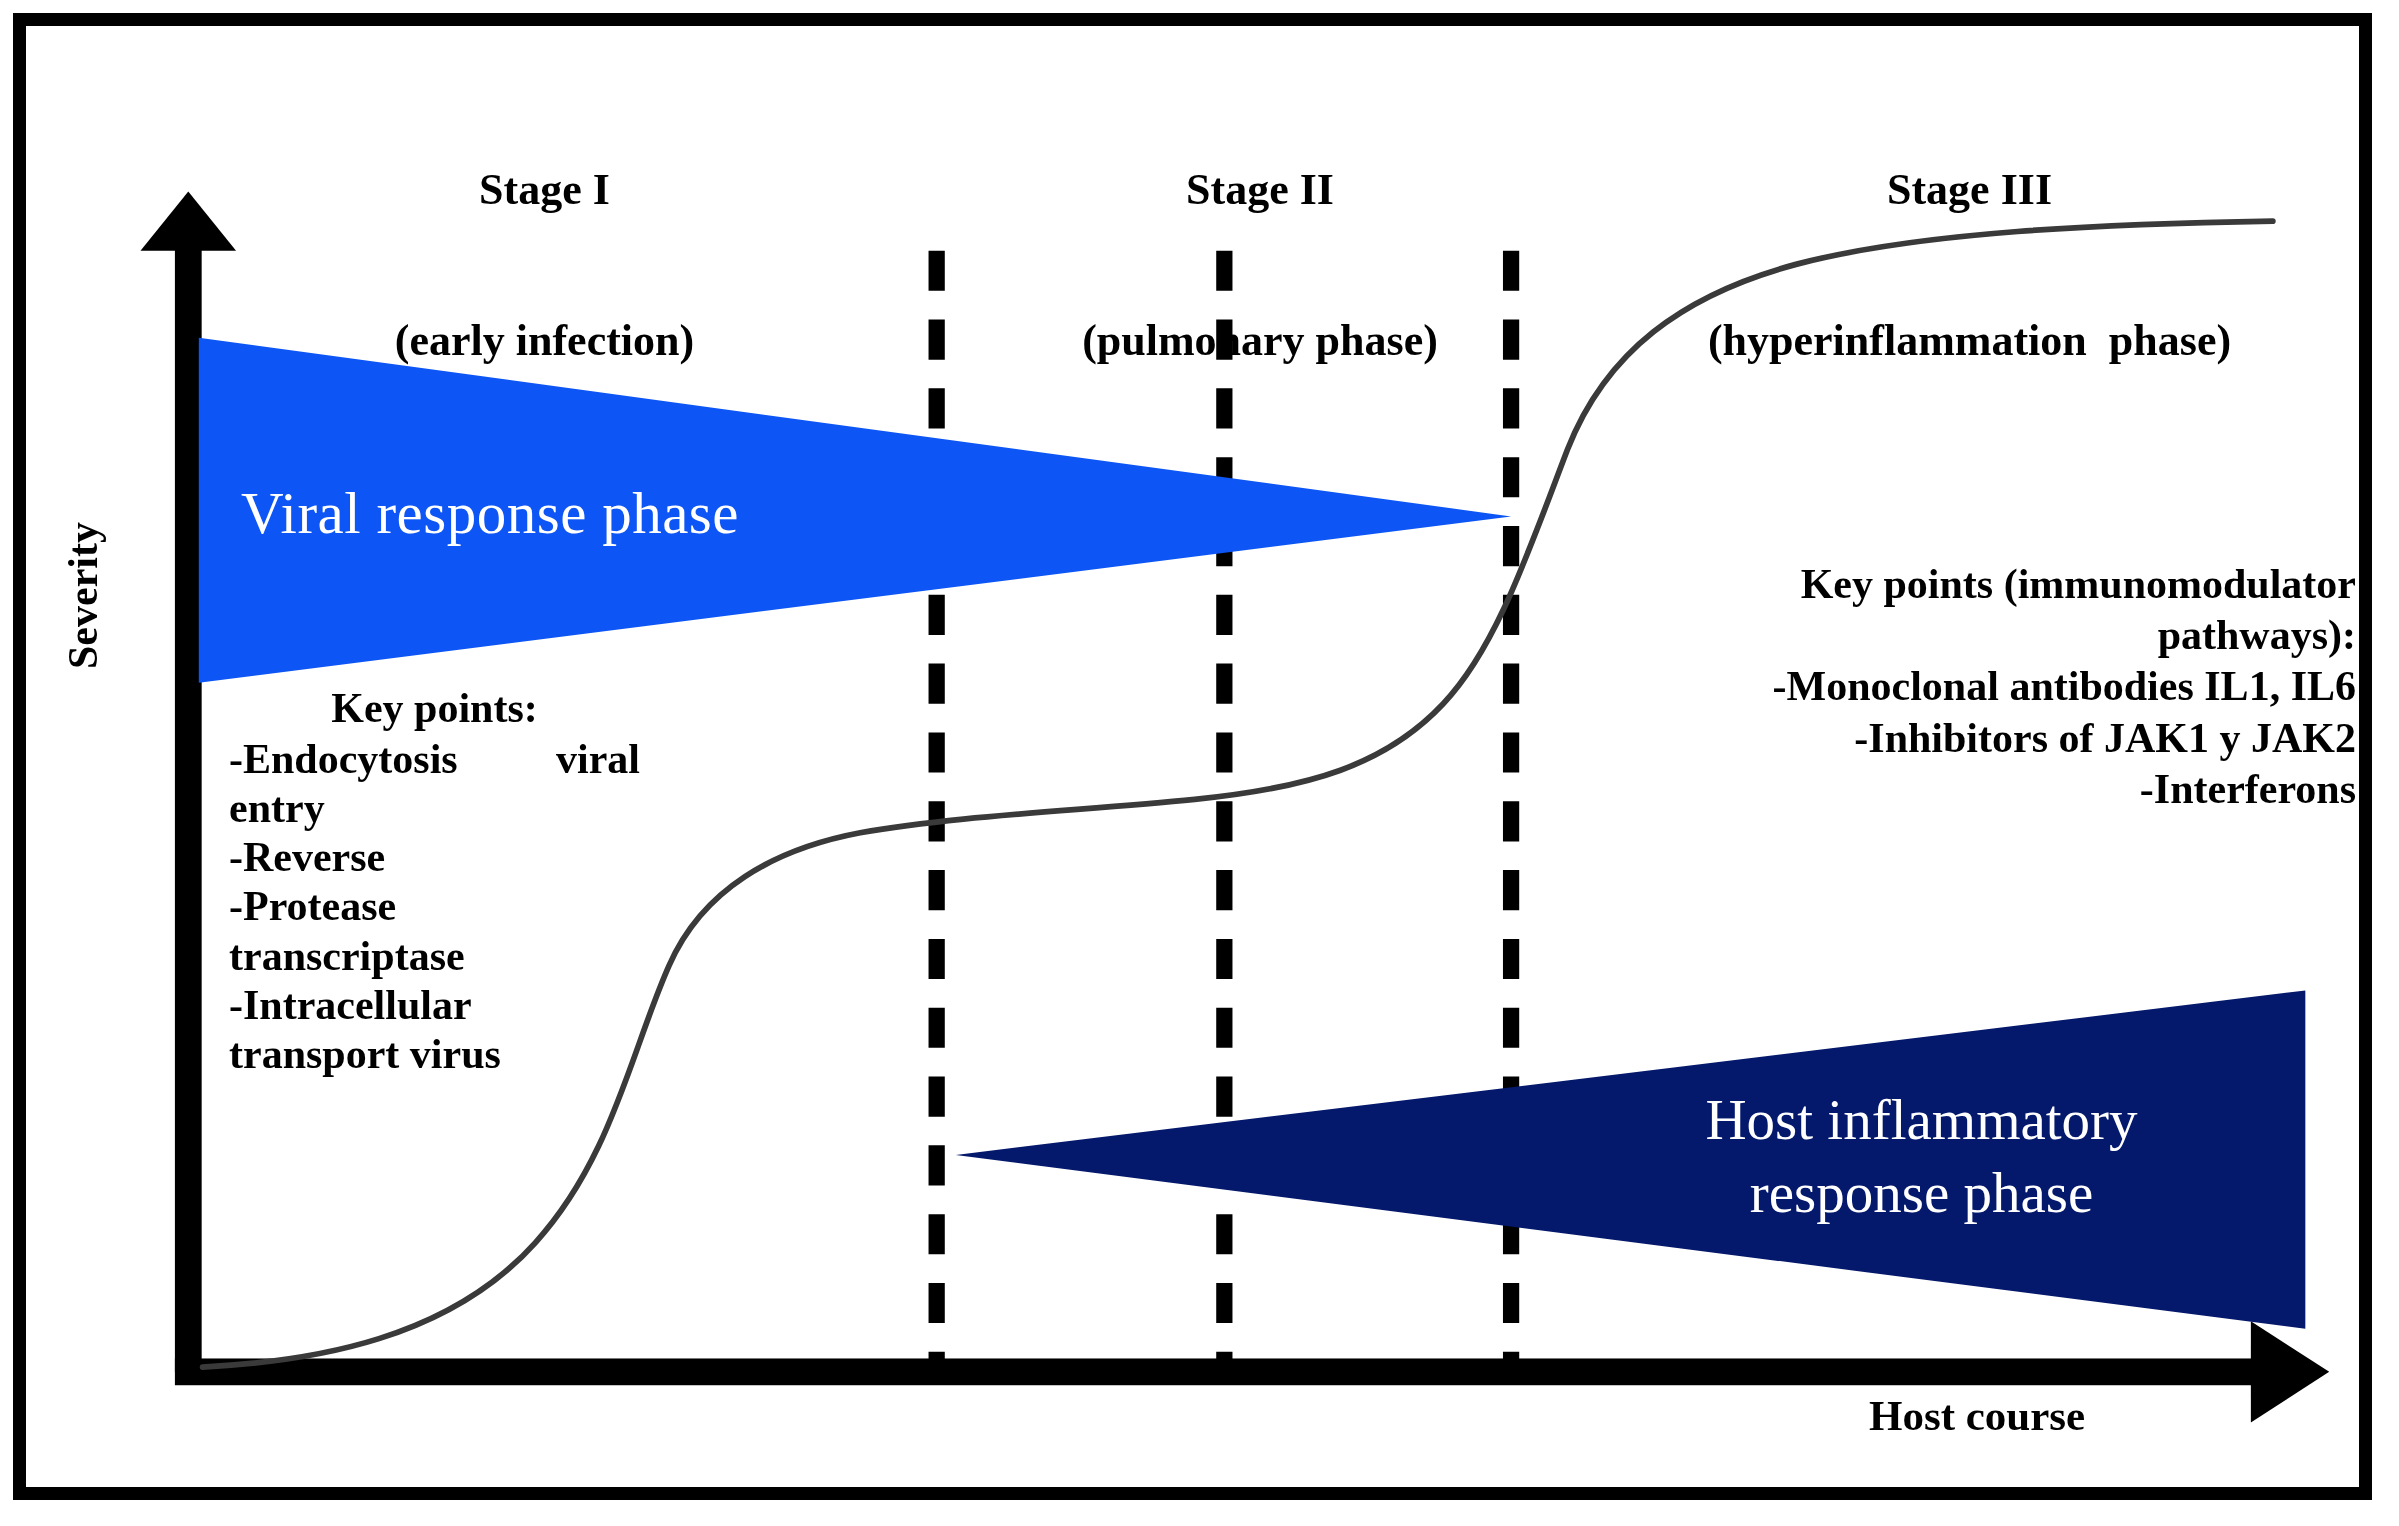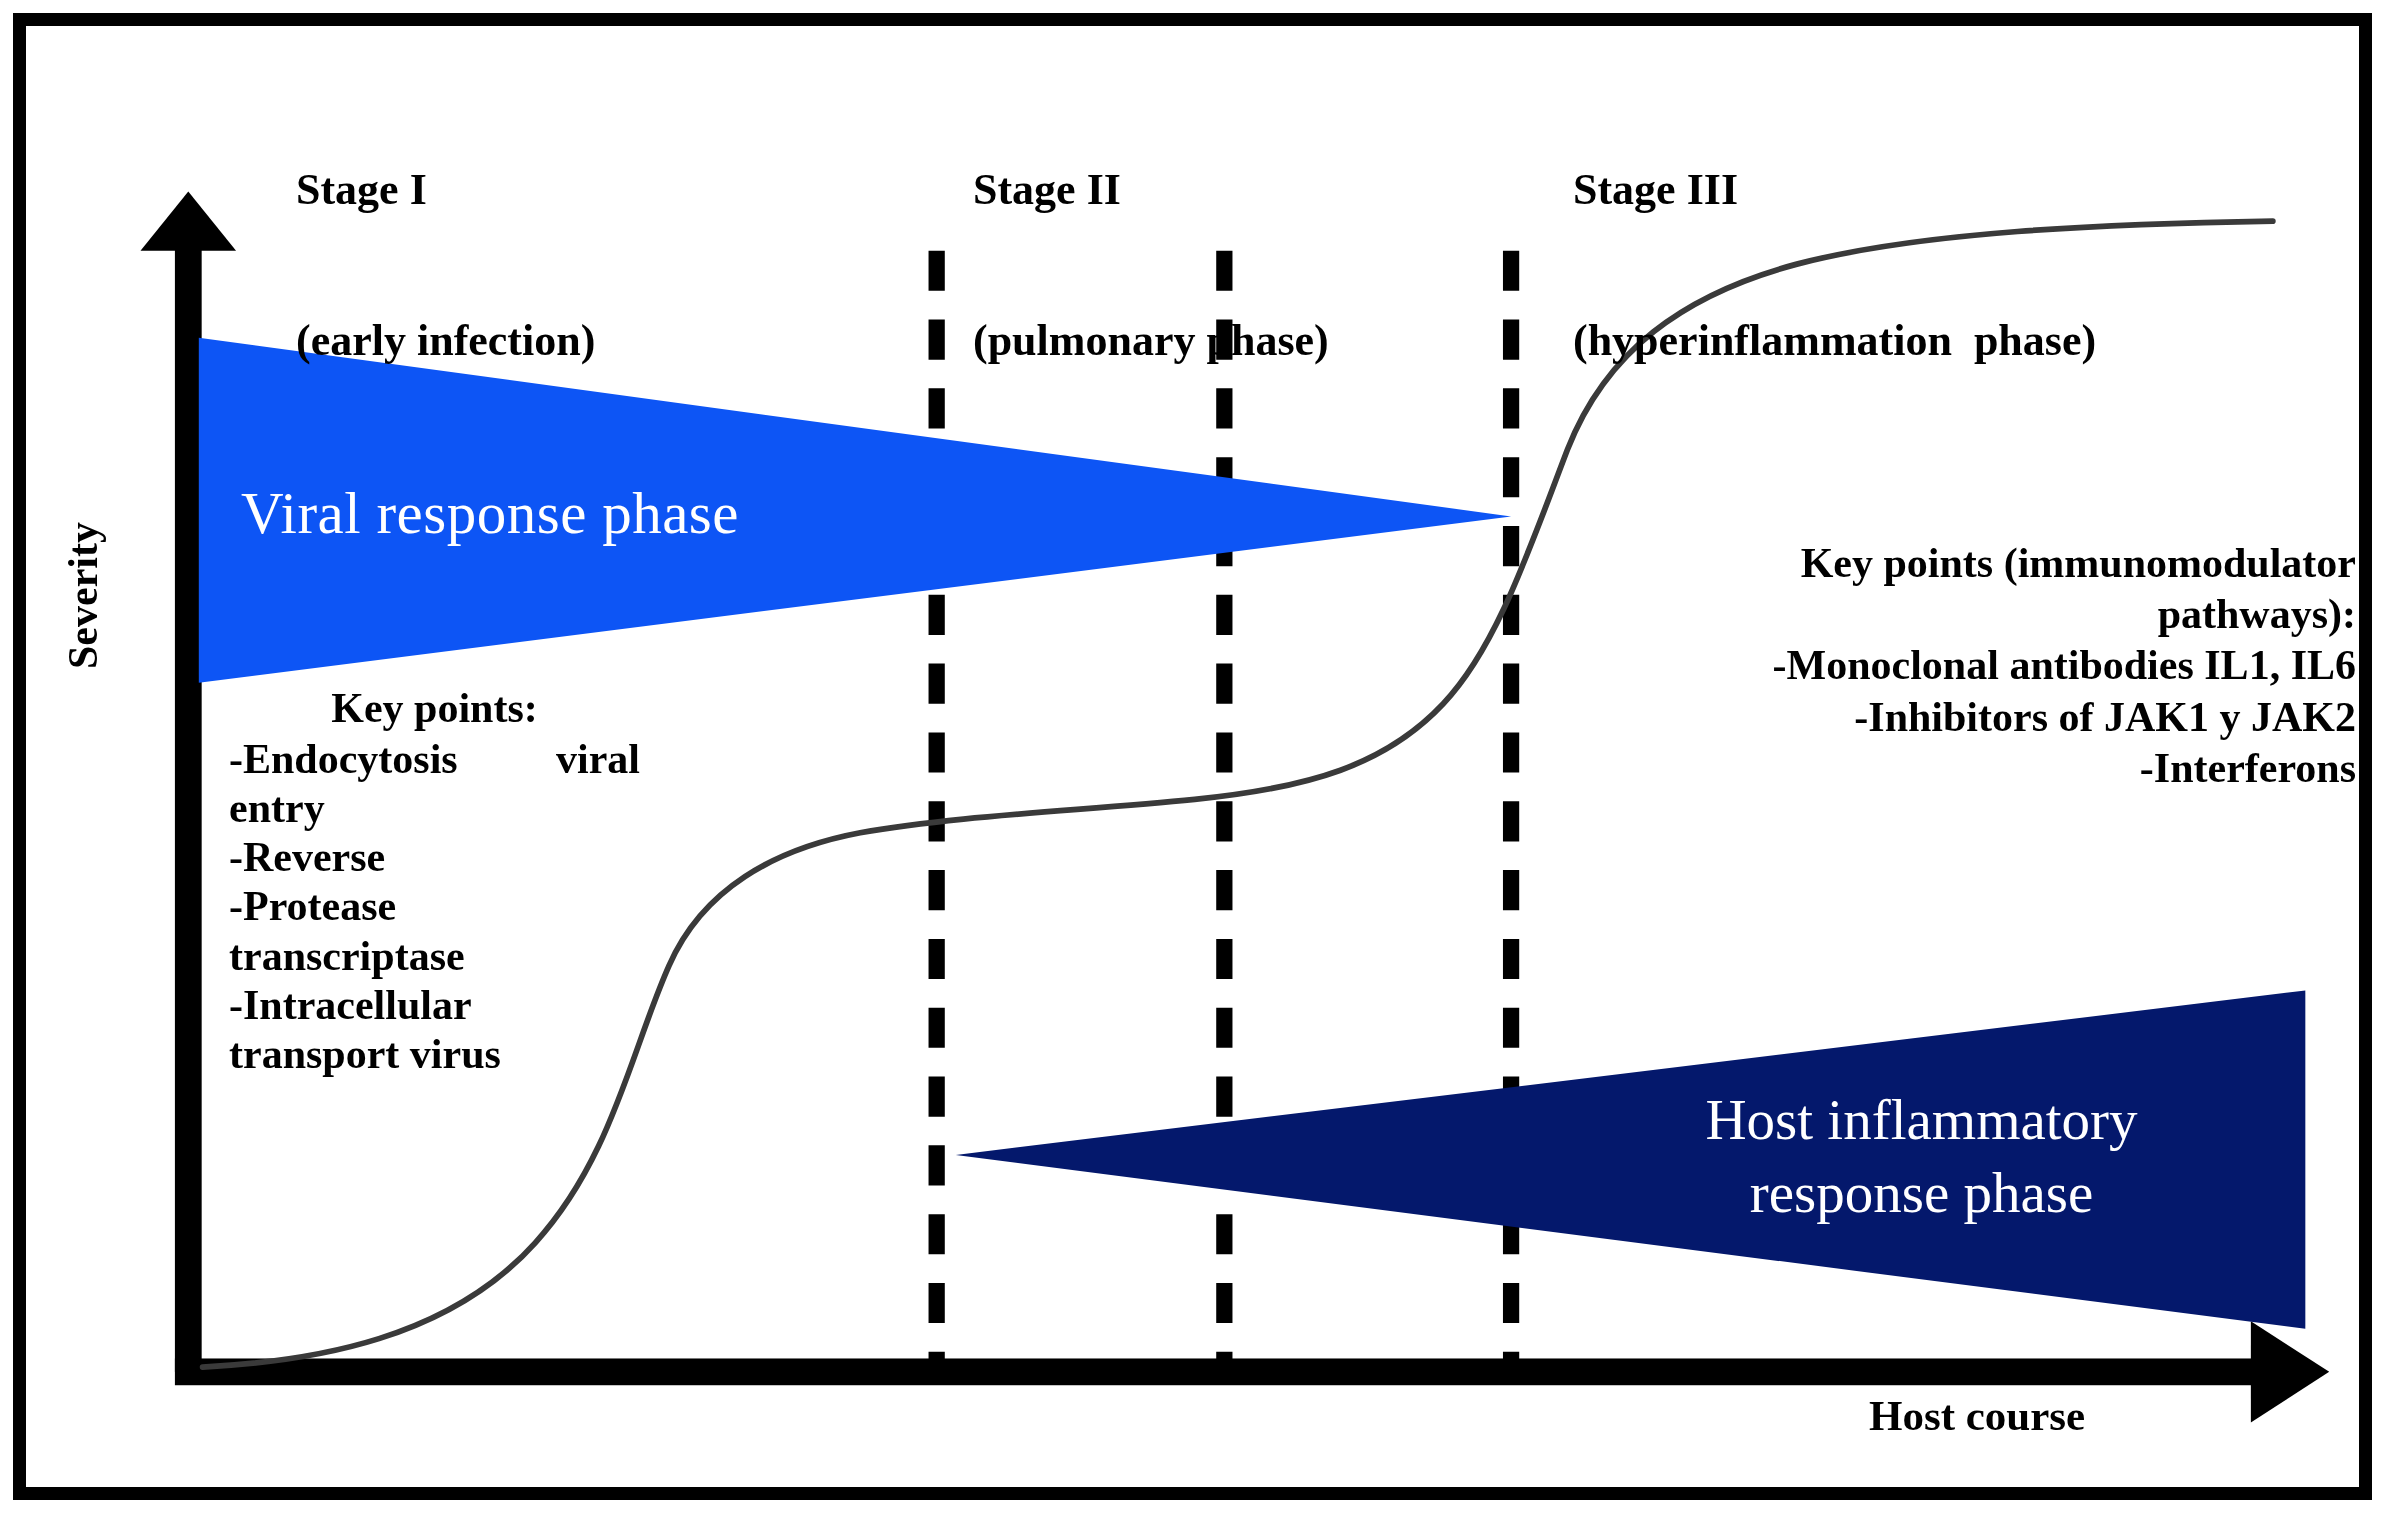--- a/index.html
+++ b/index.html
@@ -39,21 +39,21 @@
   }
   
   .txt {
     position: absolute;
     color: #000000;
     font-weight: bold;
     line-height: 1.12;
     white-space: pre;
   }
   .stage-head {
-    text-align: left;
+    text-align: center;
     font-size: 44px;
     font-weight: bold;
     line-height: 1.14;
   }
   #stage-1 { left: 296px; top: 65px; width: 497px; }
   #stage-2 { left: 973px; top: 65px; width: 574px; }
   #stage-3 { left: 1573px; top: 65px; width: 793px; }
 
   .stage-head .roman { display: block; }
   .stage-head .paren { display: block; }
@@ -124,21 +124,21 @@
     text-align: justify;
   }
   #keypoints-left .kp-line.spread {
     text-align: justify;
     text-align-last: justify;
   }
 
   #keypoints-right {
     position: absolute;
     left: 1491px;
-    top: 538px;
+    top: 559px;
     width: 865px;
     font-size: 42px;
     font-weight: bold;
     line-height: 1.22;
     color: #000;
     text-align: right;
   }
   #keypoints-right .kp-line { display: block; }
 </style>
 </head>

